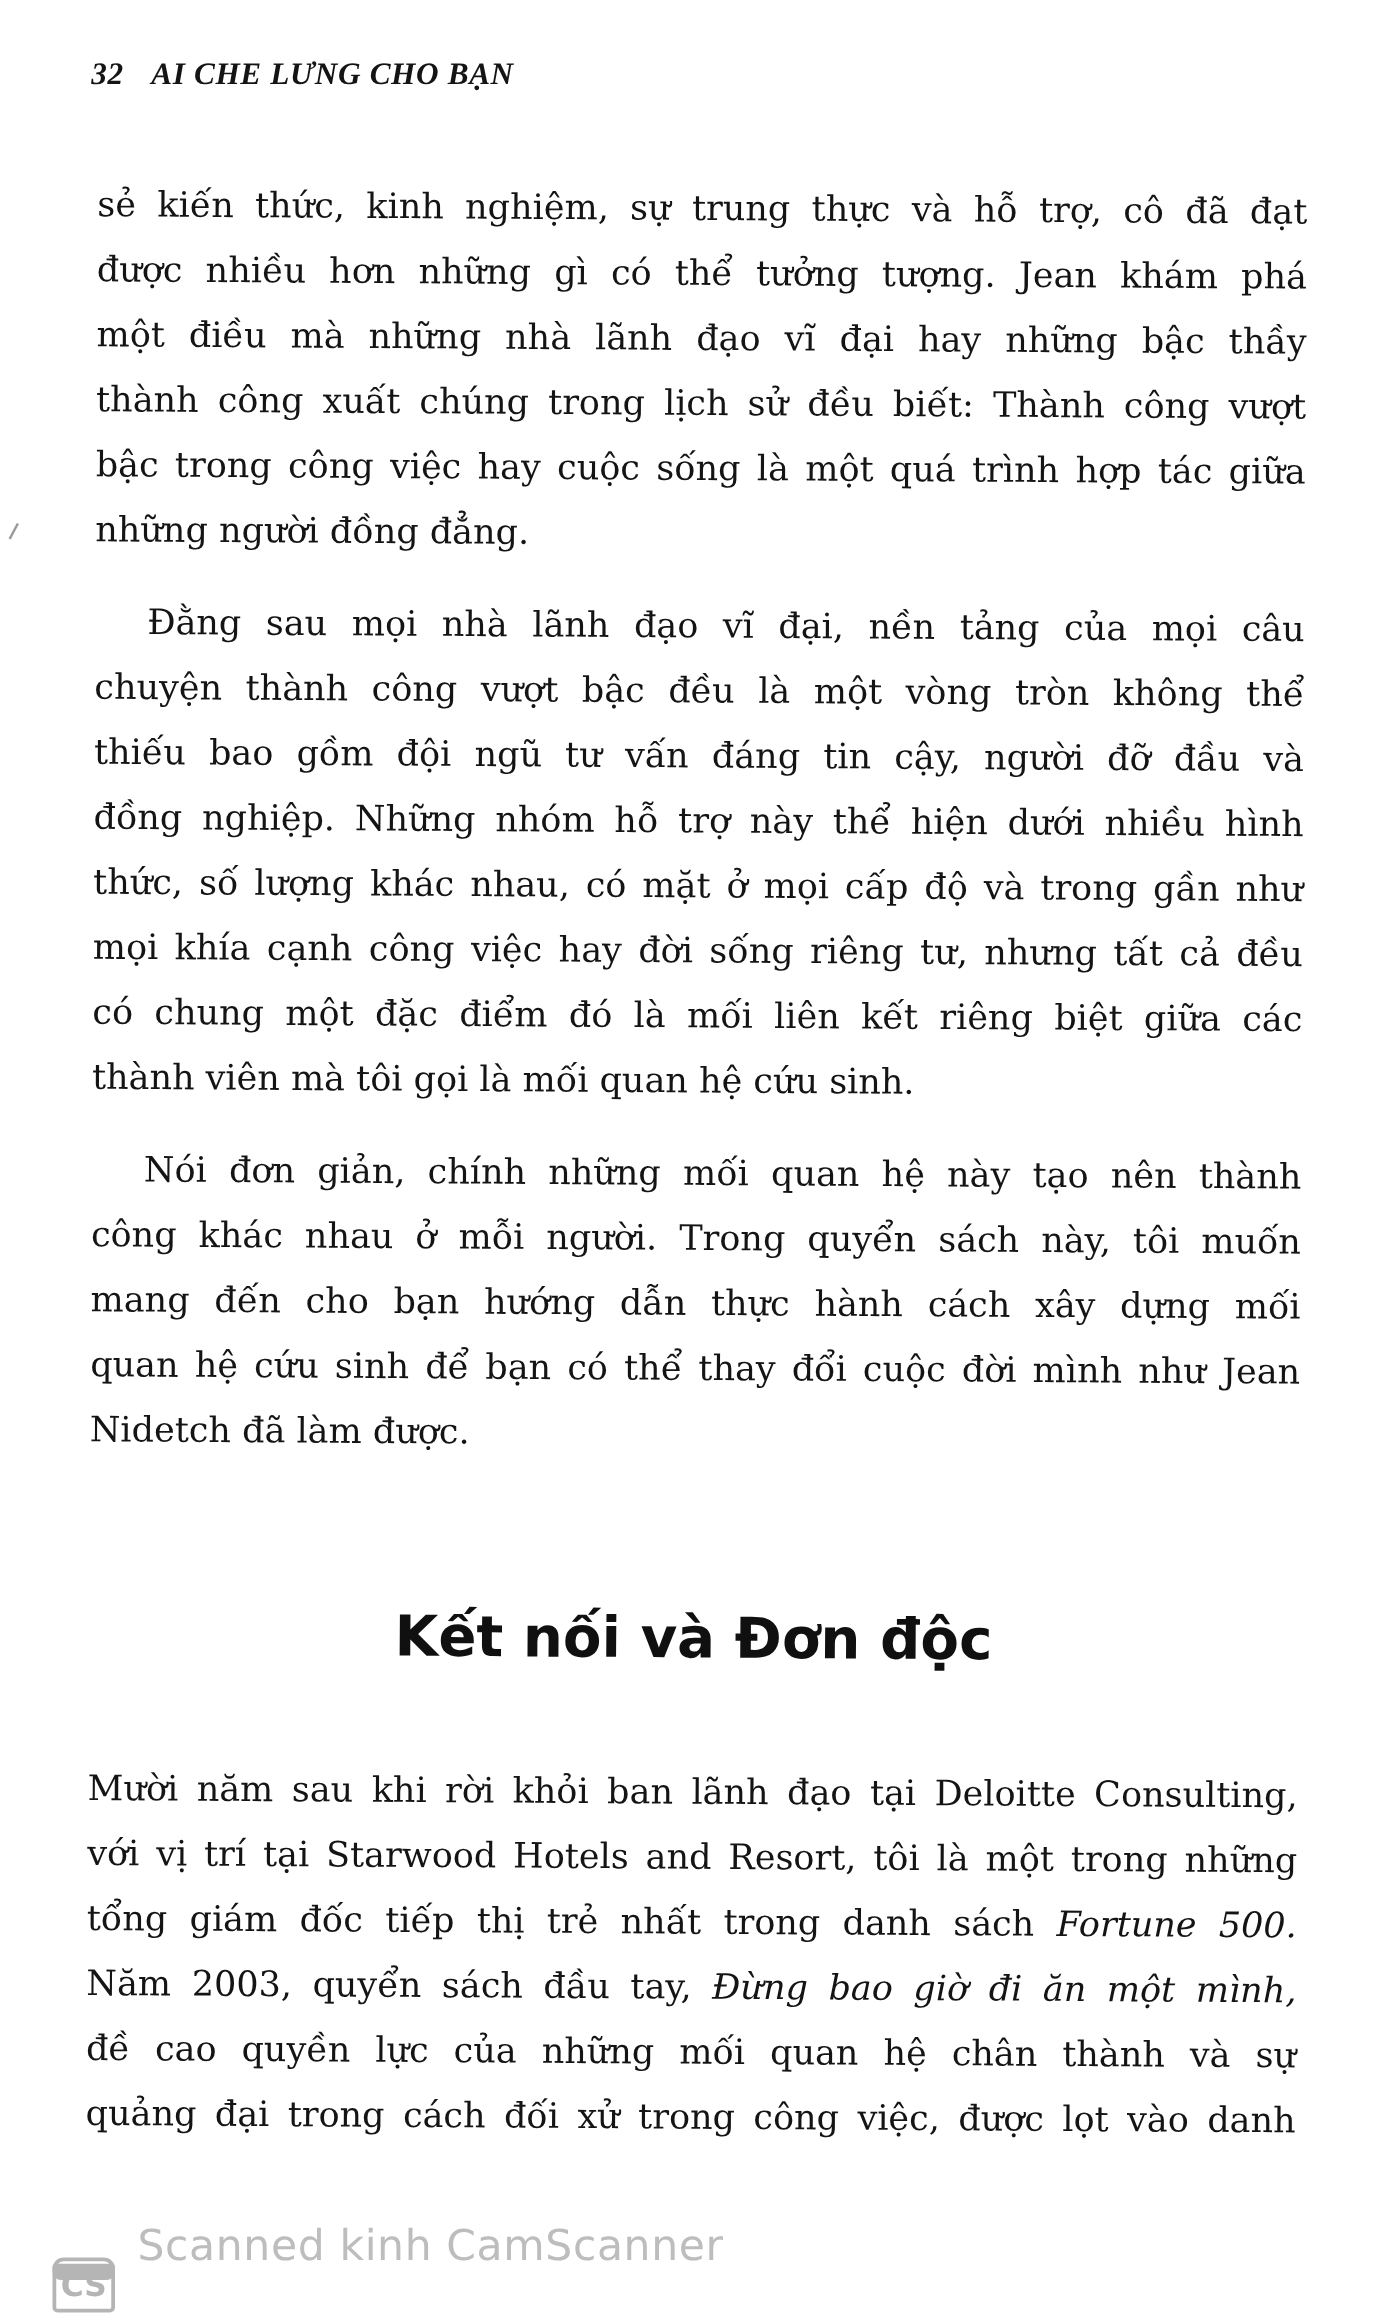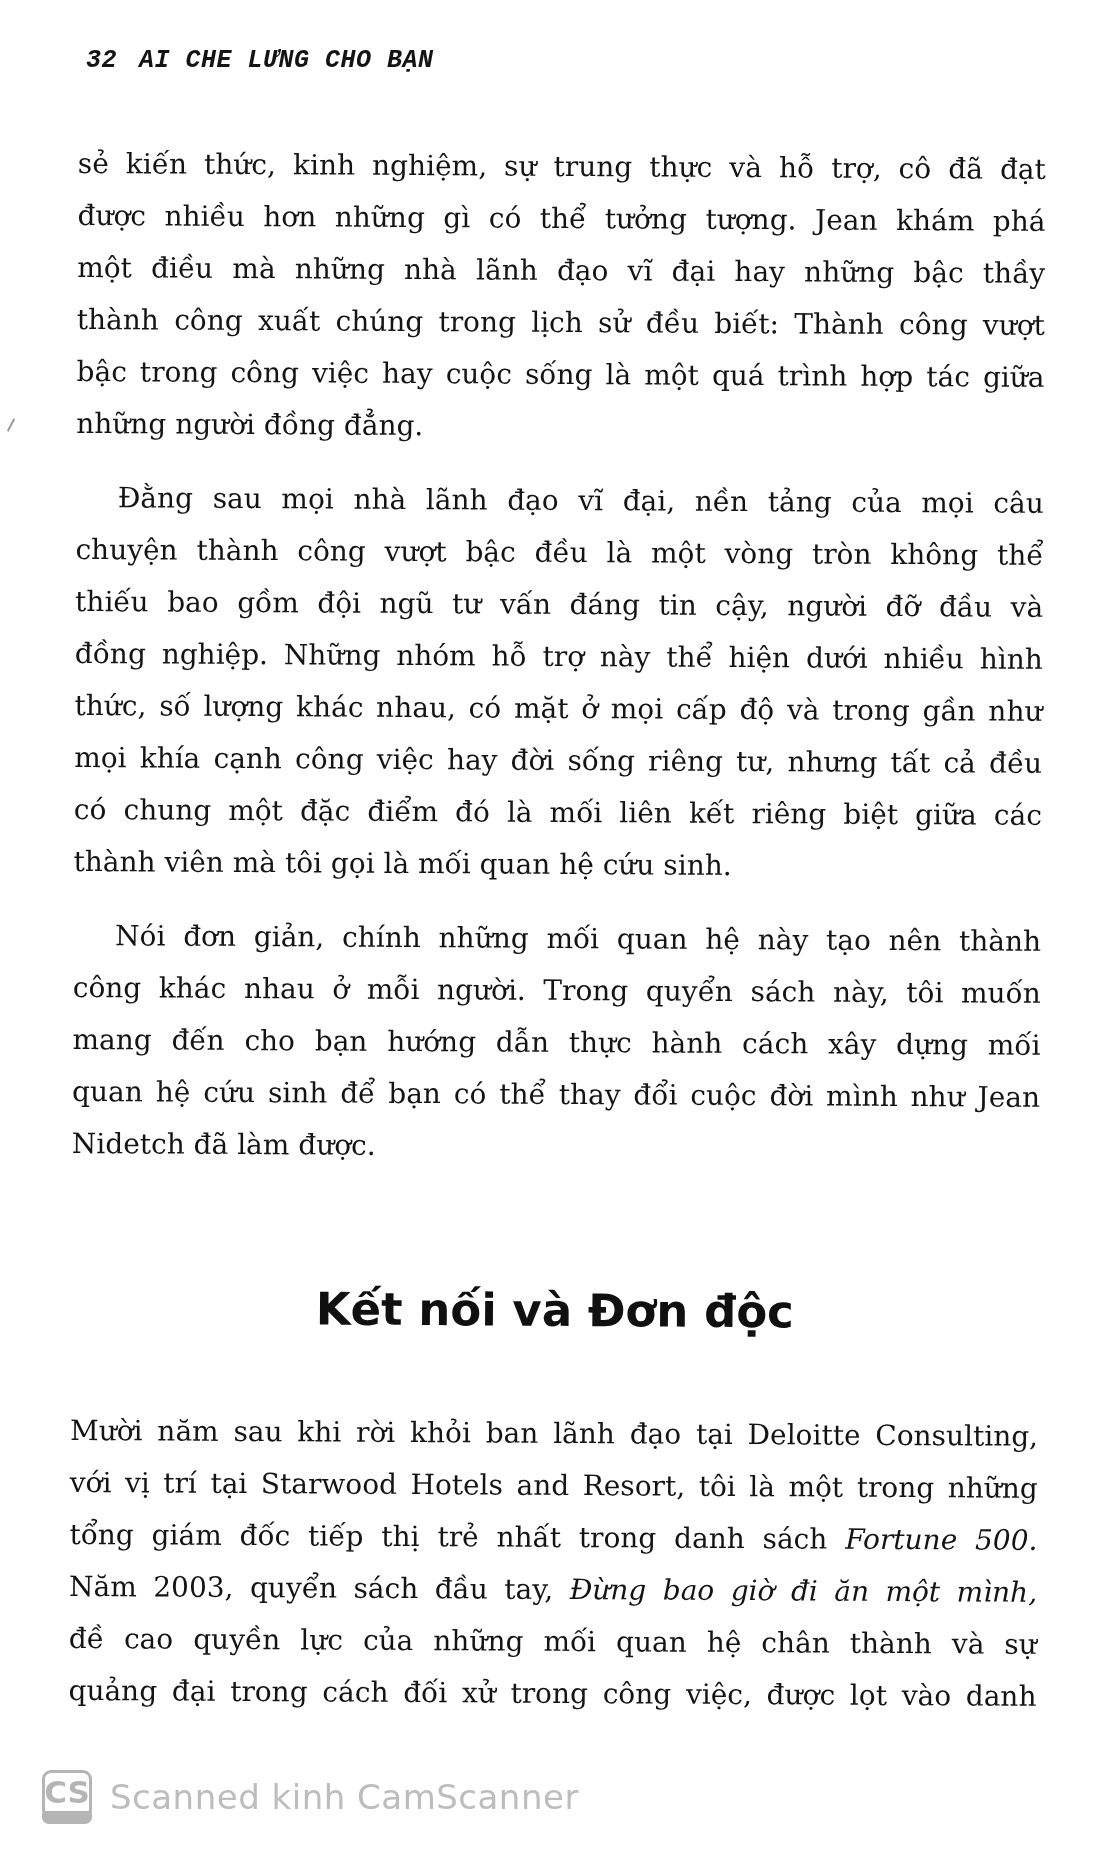--- a/index.html
+++ b/index.html
@@ -9,22 +9,22 @@
     height: 1856px;
     background: #ffffff;
     overflow: hidden;
     font-family: "DejaVu Serif", "Liberation Serif", serif;
     color: #141414;
   }
   
   .running-header {
     position: absolute;
     top: 46px;
-    left: 86px;
-    font-family: Liberation Mono, monospace;
+    left: 73px;
+    font-family: Liberation Serif, serif;
     font-style: italic;
     font-weight: bold;
     font-size: 25px;
     letter-spacing: 0.5px;
     white-space: nowrap;
   }
   .running-header .pgnum { margin-right: 22px; }
   
   .content {
     position: absolute;
@@ -84,23 +84,24 @@
     box-sizing: border-box;
     width: 50px;
     height: 44px;
     border: 3px solid #b5b5b5;
     border-radius: 9px 9px 4px 4px;
     display: flex;
     align-items: center;
     justify-content: center;
     font-family: "DejaVu Sans", "Liberation Sans", sans-serif;
     font-weight: bold;
-    font-size: 31px;
+    font-size: 25px;
     color: #b5b5b5;
     letter-spacing: 0px;
+    margin-top: 36px;
   }
   .cs-logo .cs-bar {
     position: absolute;
     left: 0;
     bottom: 0;
     width: 50px;
     height: 13px;
     background: #b5b5b5;
     border-radius: 3px 3px 7px 7px;
   }

